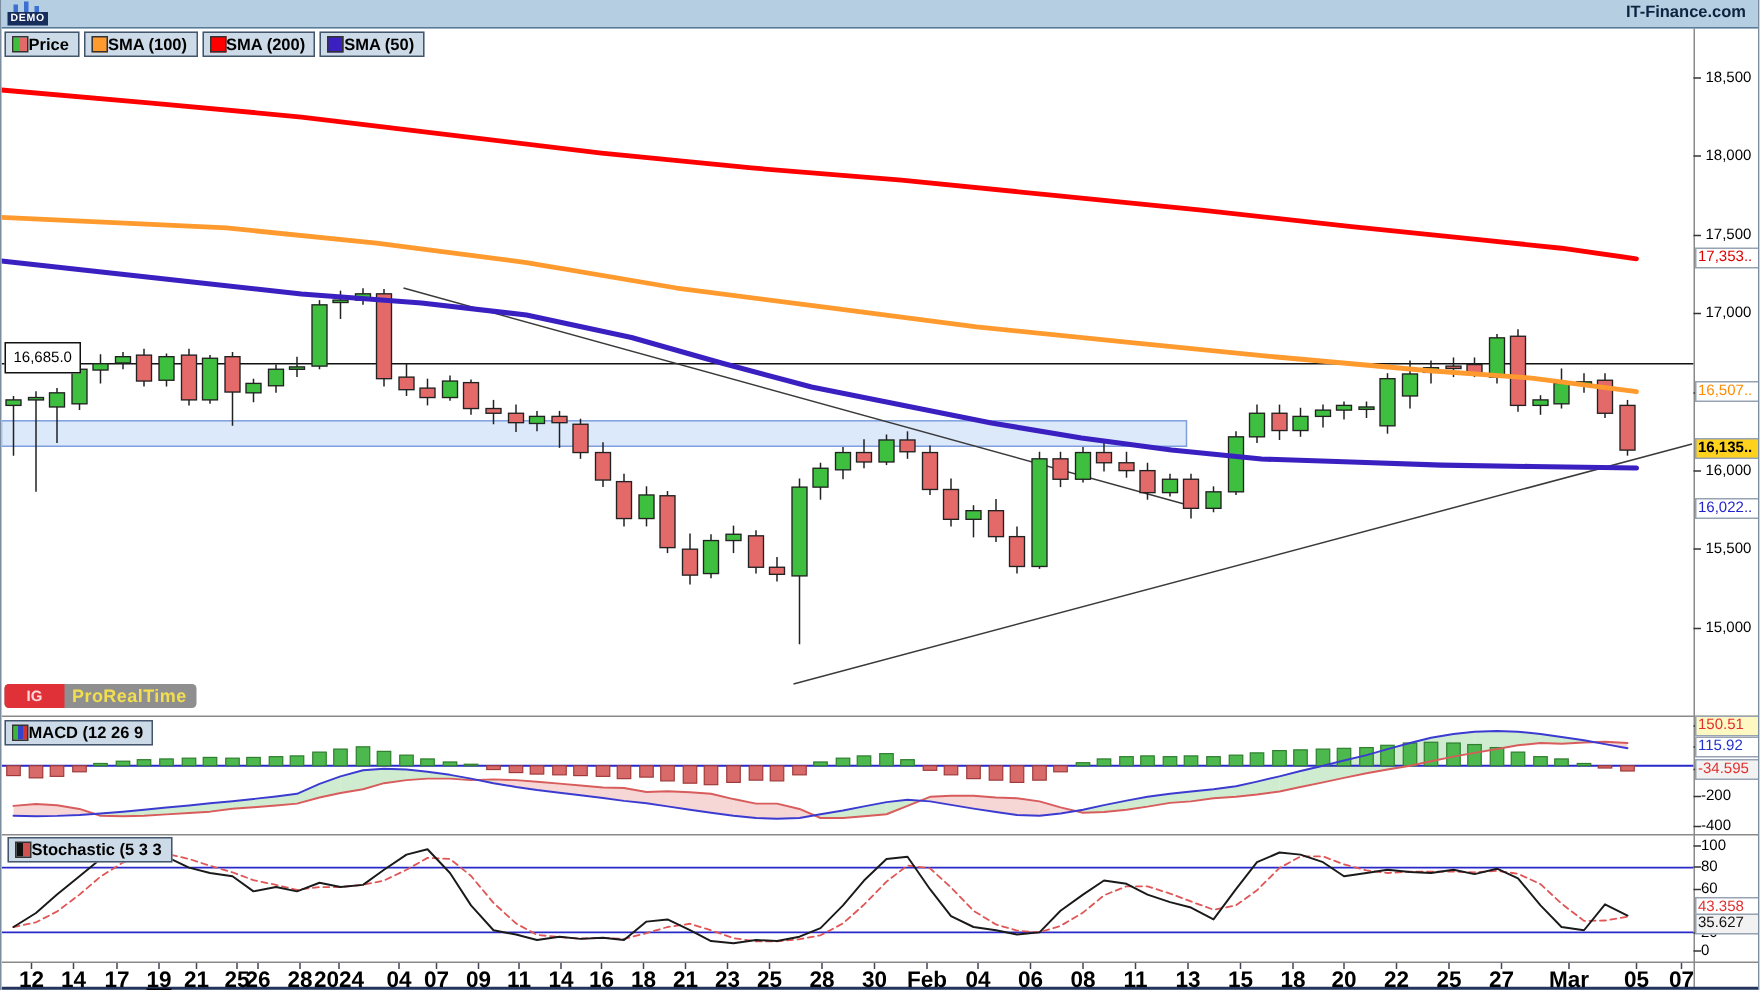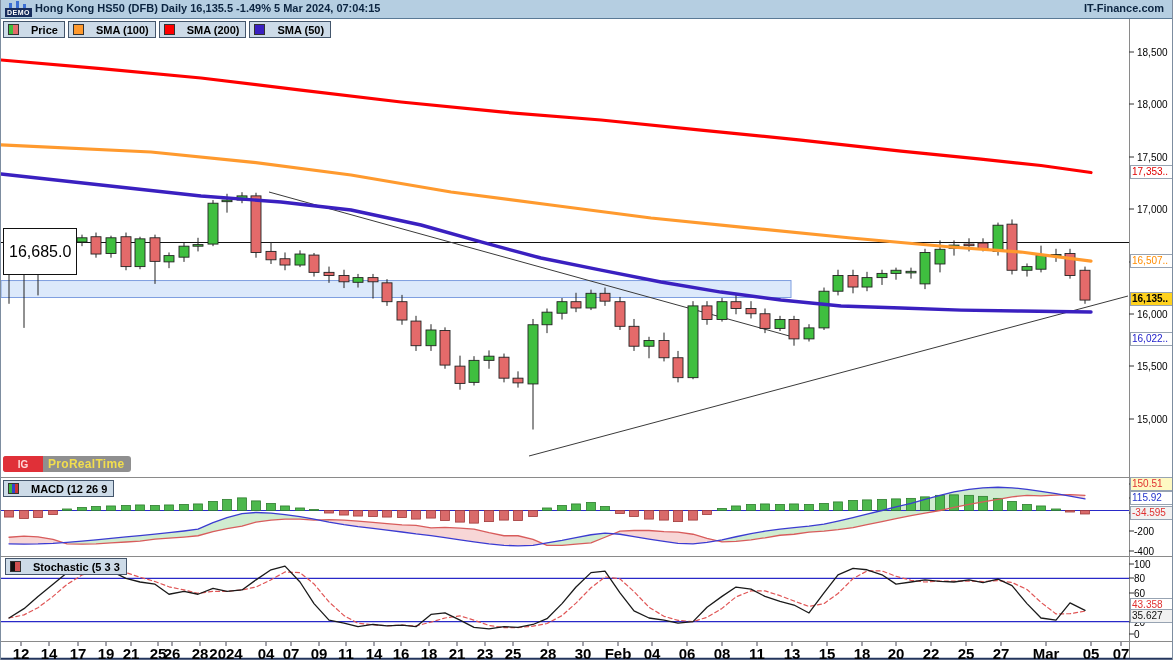--- a/index.html
+++ b/index.html
@@ -8,58 +8,57 @@
         border-left:1px solid #7d8da0;border-right:1px solid #7d8da0;box-sizing:border-box;}
   .header{position:absolute;top:0;left:0;width:100%;height:19px;background:#b5cee1;
           border-bottom:1px solid #5a7a96;box-sizing:border-box;}
   .demo-badge{position:absolute;left:4px;top:8px;background:#172d5c;color:#fff;
           font-size:7px;font-weight:bold;padding:0 2px;line-height:9px;letter-spacing:.5px;}
   .demo-candles{position:absolute;left:6px;top:1px;width:24px;height:8px;}
   .demo-candles span{position:absolute;width:3px;background:#3b6fd4;}
   .title{position:absolute;left:34px;top:2px;font-size:11px;font-weight:bold;color:#0b2440;white-space:nowrap;}
   .brand{position:absolute;right:8px;top:2px;font-size:11px;font-weight:bold;color:#0b2440;}
   .legend-row{position:absolute;top:21px;left:2px;display:flex;gap:3px;z-index:6;}
-  .chip{display:inline-flex;align-items:center;gap:12px;height:15px;padding:0 6px 0 4px;
+  .chip{display:inline-flex;align-items:center;gap:0;height:15px;padding:0 6px 0 4px;
         background:#cddbe8;border:1px solid #44566c;font-size:11px;font-weight:bold;color:#000;white-space:nowrap;}
   .sw{width:11px;height:11px;border:1px solid #333;box-sizing:border-box;display:inline-block;}
   .sw-price{background:linear-gradient(90deg,#3fbf3f 0 50%,#e46a6a 50% 100%);}
   .sw-100{background:#ff9a2e;}
   .sw-200{background:#ff0000;}
   .sw-50{background:#3a20c0;}
   .sw-macd{background:linear-gradient(90deg,#3db53d 0 34%,#3344cc 34% 67%,#cc3333 67% 100%);}
   .sw-stoch{background:linear-gradient(90deg,#111 0 50%,#d05050 50% 100%);}
   .chip-macd{position:absolute;top:480px;left:2px;z-index:6;}
   .chip-stoch{position:absolute;top:558px;left:4px;z-index:6;justify-content:flex-end;}
   #chart-svg{position:absolute;top:0;left:0;z-index:1;}
   #overlays{position:absolute;top:0;left:0;width:1019px;height:660px;z-index:5;pointer-events:none;}
   .ax{position:absolute;font-size:10px;color:#000;transform:translateY(-50%);white-space:nowrap;}
   .badge{position:absolute;left:1129px;width:40px;background:#fff;border:1px solid #97a3b2;
          font-size:10px;line-height:12px;padding:0 1px;transform:translateY(-50%);white-space:nowrap;}
   .xl{position:absolute;top:645px;transform:translateX(-50%);font-size:15px;font-weight:600;color:#000;}
   .hline-label{position:absolute;left:2px;top:228px;background:#fff;border:1px solid #111;
-         font-size:16px;padding:16px 5px;line-height:13px;color:#000;z-index:5;}
+         font-size:10px;padding:3px 5px;line-height:13px;color:#000;z-index:5;}
   .prt-logo{position:absolute;left:2px;top:456px;display:flex;align-items:center;height:16px;
          background:#8f8f8f;border-radius:3px;padding-right:7px;z-index:6;}
   .prt-ig{background:#e03038;color:#ffd9d9;font-size:10px;font-weight:bold;height:16px;width:40px;
          display:flex;align-items:center;justify-content:center;border-radius:3px 0 0 3px;}
   .prt-name{color:#f2de4e;font-size:12px;font-weight:bold;margin-left:5px;letter-spacing:.3px;}
 </style>
 </head>
 <body>
 
 <div class="root">
 
   <div class="header">
     <div class="demo-candles">
       <span style="left:2px;top:2px;height:6px"></span>
       <span style="left:9px;top:0;height:7px"></span>
       <span style="left:16px;top:3px;height:5px"></span>
     </div>
     <div class="demo-badge">DEMO</div>
-    <div class="title">Hong Kong HS50 (DFB) Daily 16,135.5 -1.49% 5 Mar 2024, 07:04:15</div>
     <div class="brand">IT-Finance.com</div>
   </div>
 
   <div class="legend-row">
     <span class="chip">
       <span class="sw sw-price"></span>
       <span>Price</span>
     </span>
     <span class="chip">
       <span class="sw sw-100"></span>

